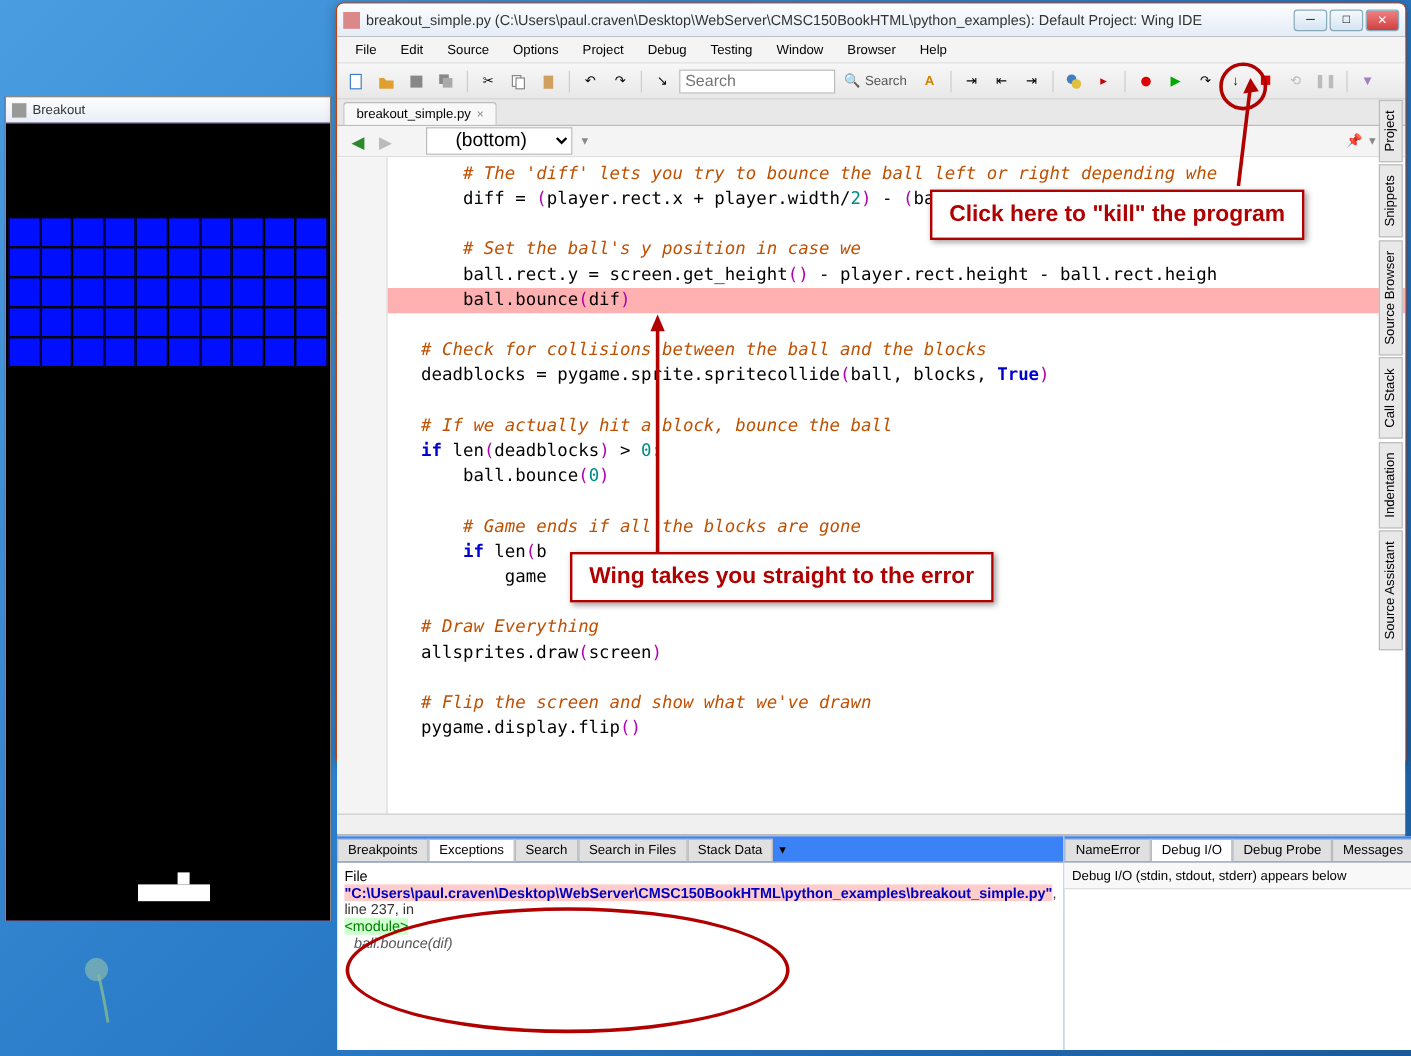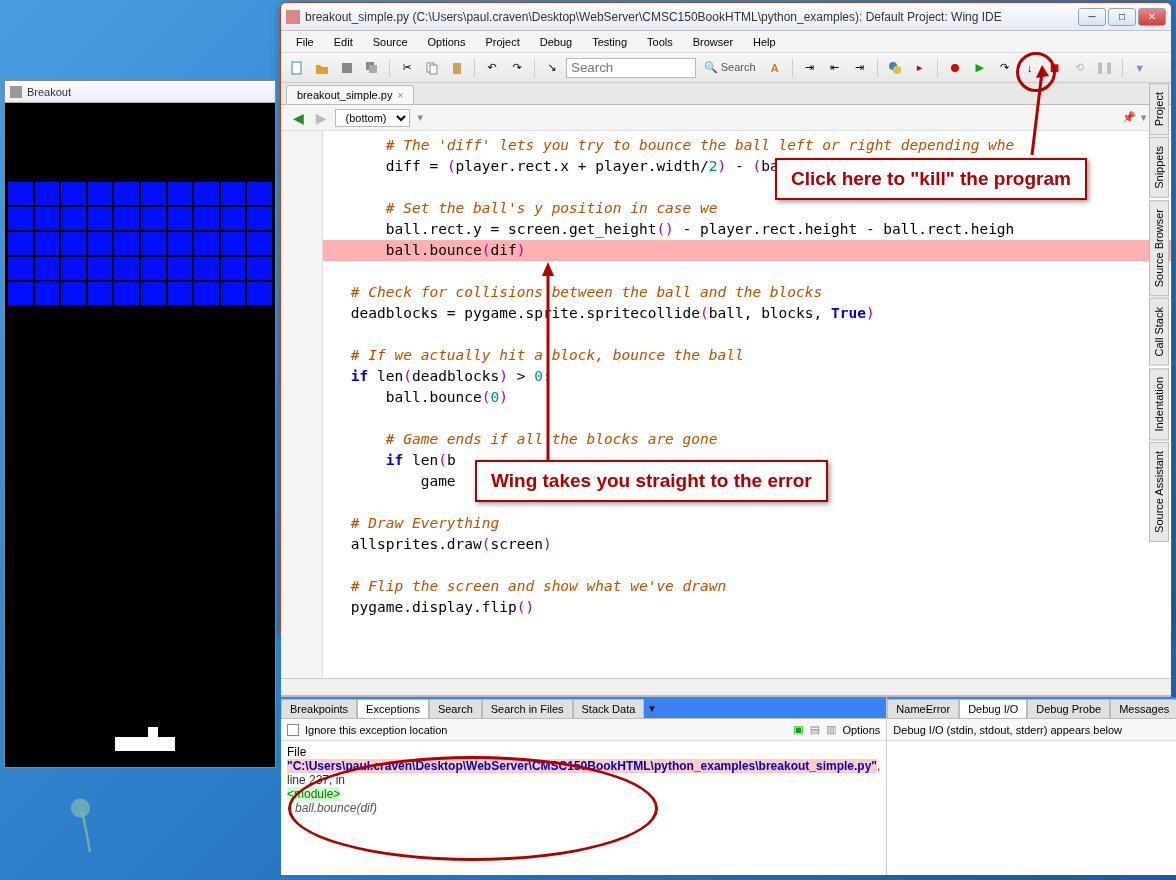--- a/index.html
+++ b/index.html
@@ -33,21 +33,21 @@
 .search-box { width: 130px; height: 20px; border: 1px solid #bbb; background: #fff; padding: 0 4px; }
 .search-label { color: #555; padding: 0 5px; }
 
 .tab-strip { height: 22px; background: #e8e8e8; display: flex; align-items: flex-end; padding-left: 5px; border-bottom: 1px solid #bbb; }
 .file-tab { background: #f8f8f8; border: 1px solid #bbb; border-bottom: none; padding: 3px 10px; font-size: 11px; border-radius: 3px 3px 0 0; display: flex; align-items: center; gap: 5px; }
 .tab-close { color: #888; cursor: pointer; font-size: 10px; }
 
 .editor-toolbar { height: 26px; background: #f4f4f4; display: flex; align-items: center; padding: 0 8px; gap: 4px; border-bottom: 1px solid #ddd; }
 .nav-arrow { color: #2a8a2a; font-size: 14px; cursor: pointer; padding: 0 4px; }
 .nav-arrow.disabled { color: #bbb; }
-.scope-select { border: 1px solid #bbb; background: #fff; padding: 1px 6px; font-size: 11px; }
+.scope-select { border: 1px solid #bbb; background: #fff; padding: 1px 20px; font-size: 16px; margin-left: 20px; }
 .editor-right-tools { margin-left: auto; display: flex; gap: 5px; align-items: center; }
 .pin { color: #4080c0; cursor: pointer; }
 .red-x { color: #d00; font-weight: bold; cursor: pointer; font-size: 14px; }
 
 .editor-area { position: relative; height: 564px; background: #fff; overflow: hidden; }
 .code-content { font-family: "Consolas", monospace; font-size: 14.5px; line-height: 21px; padding-top: 4px; white-space: pre; color: #000; }
 .gutter { position: absolute; left: 0; top: 0; width: 42px; height: 100%; background: #f4f4f4; border-right: 1px solid #ddd; }
 .comment { color: #c05000; font-style: italic; }
 .keyword { color: #0000d0; font-weight: bold; }
 .number { color: #008b8b; }
@@ -176,21 +176,21 @@
   </div>
 
   <div class="menubar" id="menubar">
       <div class="menu-item">File</div>
       <div class="menu-item">Edit</div>
       <div class="menu-item">Source</div>
       <div class="menu-item">Options</div>
       <div class="menu-item">Project</div>
       <div class="menu-item">Debug</div>
       <div class="menu-item">Testing</div>
-      <div class="menu-item">Tools</div>
+      <div class="menu-item">Window</div>
       <div class="menu-item">Browser</div>
       <div class="menu-item">Help</div>
     </div>
 
   <div class="toolbar">
     <div class="tool-btn">
         <svg width="14" height="14">
           <rect x="2" y="1" width="9" height="12" fill="#fff" stroke="#4080c0"></rect>
         </svg>
       </div>
@@ -287,29 +287,20 @@
   <div class="bottom-panels">
     <div class="bpanel">
       <div class="bpanel-tabs" id="bl-tabs">
           <div class="bpanel-tab">Breakpoints</div>
           <div class="bpanel-tab active">Exceptions</div>
           <div class="bpanel-tab">Search</div>
           <div class="bpanel-tab">Search in Files</div>
           <div class="bpanel-tab">Stack Data</div>
           <div class="bpanel-tab-more">▾</div>
         </div>
-      <div class="bpanel-toolbar">
-        <span class="checkbox"></span>
-        <span>Ignore this exception location</span>
-        <span class="spacer"></span>
-        <span style="color:#0a0">▣</span>
-        <span style="color:#888">▤</span>
-        <span style="color:#888">▥</span>
-        <span>Options</span>
-      </div>
       <div class="bpanel-content">
         <span>File </span><span class="exc-file">"C:\Users\paul.craven\Desktop\WebServer\CMSC150BookHTML\python_examples\breakout_simple.py"</span><span class="exc-line">, line 237, in</span><br>
         <span class="exc-module">&lt;module&gt;</span><br>
         <span class="exc-call">ball.bounce(dif)</span>
       </div>
     </div>
     <div class="bpanel">
       <div class="bpanel-tabs" id="br-tabs">
           <div class="bpanel-tab">NameError</div>
           <div class="bpanel-tab active">Debug I/O</div>

